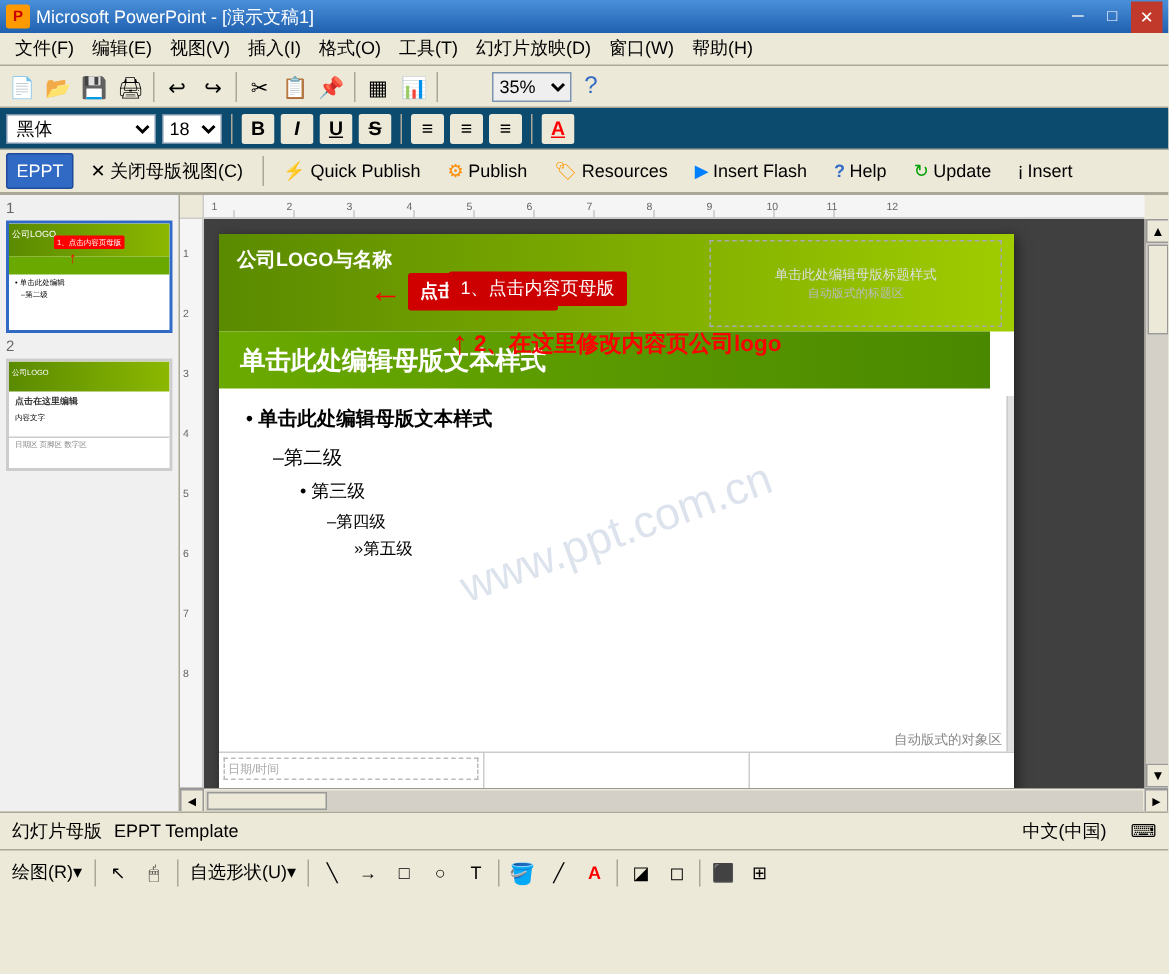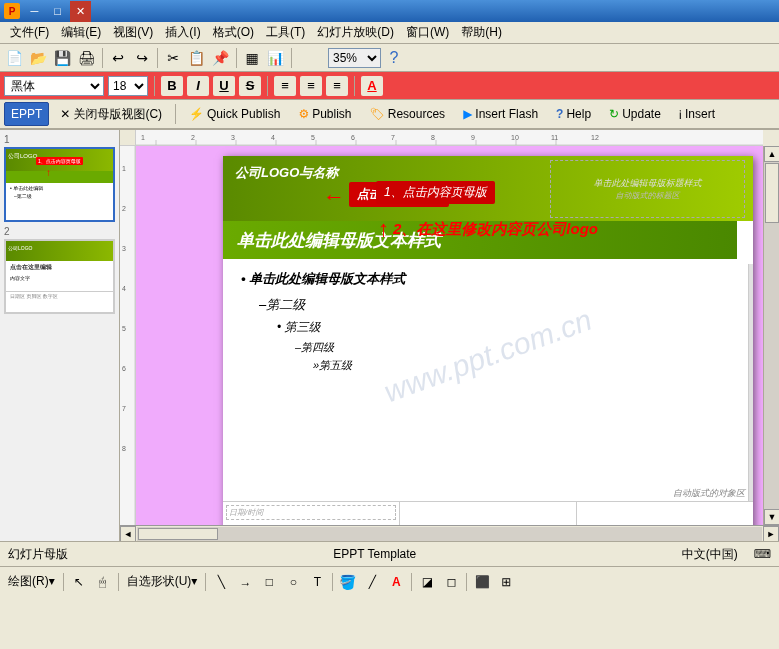--- a/index.html
+++ b/index.html
@@ -16,21 +16,21 @@
     
     .menu-bar { background: #ece9d8; height: 22px; display: flex; align-items: center; padding: 0 4px; border-bottom: 1px solid #aca899; }
     .menu-item { padding: 2px 6px; font-size: 12px; cursor: pointer; white-space: nowrap; }
 
     
     .toolbar { background: #ece9d8; padding: 2px 4px; border-bottom: 1px solid #aca899; display: flex; align-items: center; gap: 2px; flex-wrap: wrap; min-height: 28px; }
     .toolbar-sep { width: 1px; height: 20px; background: #aca899; margin: 0 2px; }
     .tb-btn { display: flex; align-items: center; justify-content: center; width: 22px; height: 22px; border: 1px solid transparent; cursor: pointer; border-radius: 2px; font-size: 14px; }
 
     
-    .font-toolbar { background: #ef4444; padding: 2px 4px; border-bottom: 1px solid #aca899; display: flex; align-items: center; gap: 4px; min-height: 28px; }
+    .font-toolbar { background: #0c4a6e; padding: 2px 4px; border-bottom: 1px solid #aca899; display: flex; align-items: center; gap: 4px; min-height: 28px; }
     .font-select { font-size: 12px; height: 20px; border: 1px solid #7a94b0; padding: 0 2px; background: white; }
     .font-size-select { width: 40px; font-size: 12px; height: 20px; border: 1px solid #7a94b0; background: white; }
     .fmt-btn { width: 22px; height: 20px; border: 1px solid transparent; cursor: pointer; font-size: 13px; font-weight: bold; display: flex; align-items: center; justify-content: center; border-radius: 2px; background: #ece9d8; }
 
     
     .plugin-toolbar { background: #ece9d8; padding: 2px 4px; border-bottom: 2px solid #aca899; display: flex; align-items: center; gap: 4px; min-height: 28px; }
     .plugin-btn { display: flex; align-items: center; gap: 3px; padding: 2px 6px; border: 1px solid transparent; cursor: pointer; border-radius: 2px; font-size: 12px; height: 24px; }
     .plugin-sep { width: 1px; height: 20px; background: #aca899; margin: 0 2px; }
     .slide-num { font-size: 10px; color: #666; margin-bottom: 2px; }
 
@@ -45,20 +45,21 @@
     .scroll-btn { width: 16px; height: 16px; background: #ece9d8; border: 1px solid #999; display: flex; align-items: center; justify-content: center; cursor: pointer; font-size: 9px; }
     .h-scroll-btn { width: 16px; height: 16px; background: #ece9d8; border: 1px solid #999; display: flex; align-items: center; justify-content: center; cursor: pointer; font-size: 9px; }
 
     .corner-box { width: 16px; height: 16px; background: #ece9d8; border-right: 1px solid #ccc; border-bottom: 1px solid #ccc; flex-shrink: 0; }
   </style>
 </head>
 <body>
 
 <div class="title-bar">
   <div class="title-bar-icon">P</div>
+  <span class="title-bar-text">Microsoft PowerPoint - [演示文稿1]</span>
   <div class="title-bar-controls">
     <div class="title-btn">─</div>
     <div class="title-btn">□</div>
     <div class="title-btn close">✕</div>
   </div>
 </div>
 
 <div class="menu-bar">
   <div class="menu-item">文件(F)</div>
   <div class="menu-item">编辑(E)</div>
@@ -234,21 +235,21 @@
             <text x="2" y="65" font-size="7" fill="#666">2</text>
             <text x="2" y="105" font-size="7" fill="#666">3</text>
             <text x="2" y="145" font-size="7" fill="#666">4</text>
             <text x="2" y="185" font-size="7" fill="#666">5</text>
             <text x="2" y="225" font-size="7" fill="#666">6</text>
             <text x="2" y="265" font-size="7" fill="#666">7</text>
             <text x="2" y="305" font-size="7" fill="#666">8</text>
           </svg>
         </div>
 
-        <div style="flex:1; overflow:auto; background:#f0abfc; display:flex; align-items:flex-start; justify-content:flex-end; padding:10px;font-style:italic;">
+        <div style="flex:1; overflow:auto; background:#404040; display:flex; align-items:flex-start; justify-content:flex-start; padding:10px;">
 
           <div style="width:530px; height:400px; background:white; position:relative; overflow:hidden; box-shadow:2px 2px 8px rgba(0,0,0,0.5); flex-shrink:0;">
 
             <div style="position:absolute;top:0;left:0;right:0;height:65px;background:linear-gradient(to right,#5a8a00,#a0cc00);">
               <div style="padding:8px 12px;color:white;font-size:13px;font-weight:bold;">公司LOGO与名称</div>
             </div>
 
             <div style="position:absolute;top:4px;right:8px;width:195px;height:58px;border:1px dashed #aaa;display:flex;flex-direction:column;align-items:center;justify-content:center;">
               <div style="font-size:9px;color:#ddd;text-align:center;">单击此处编辑母版标题样式</div>
               <div style="font-size:8px;color:#bbb;">自动版式的标题区</div>
@@ -316,21 +317,21 @@
         <div style="flex:1;background:#d4d0c8;height:14px;margin:1px;position:relative;">
           <div style="width:80px;height:12px;background:#ece9d8;border:1px solid #999;margin:1px;"></div>
         </div>
         <div class="h-scroll-btn">►</div>
       </div>
     </div>
   </div>
 
   <div class="status-bar">
     <span>幻灯片母版</span>
-    <span style="flex:1;text-align:center;">EPPT Template</span>
+    <span style="flex:1;">EPPT Template</span>
     <span>中文(中国)</span>
     <span style="margin-left:8px;">⌨</span>
   </div>
 
   <div class="draw-toolbar">
     <div class="draw-label">绘图(R)▾</div>
     <div class="draw-sep"></div>
     <div class="draw-btn">↖</div>
     <div class="draw-btn">🖱</div>
     <div class="draw-sep"></div>

